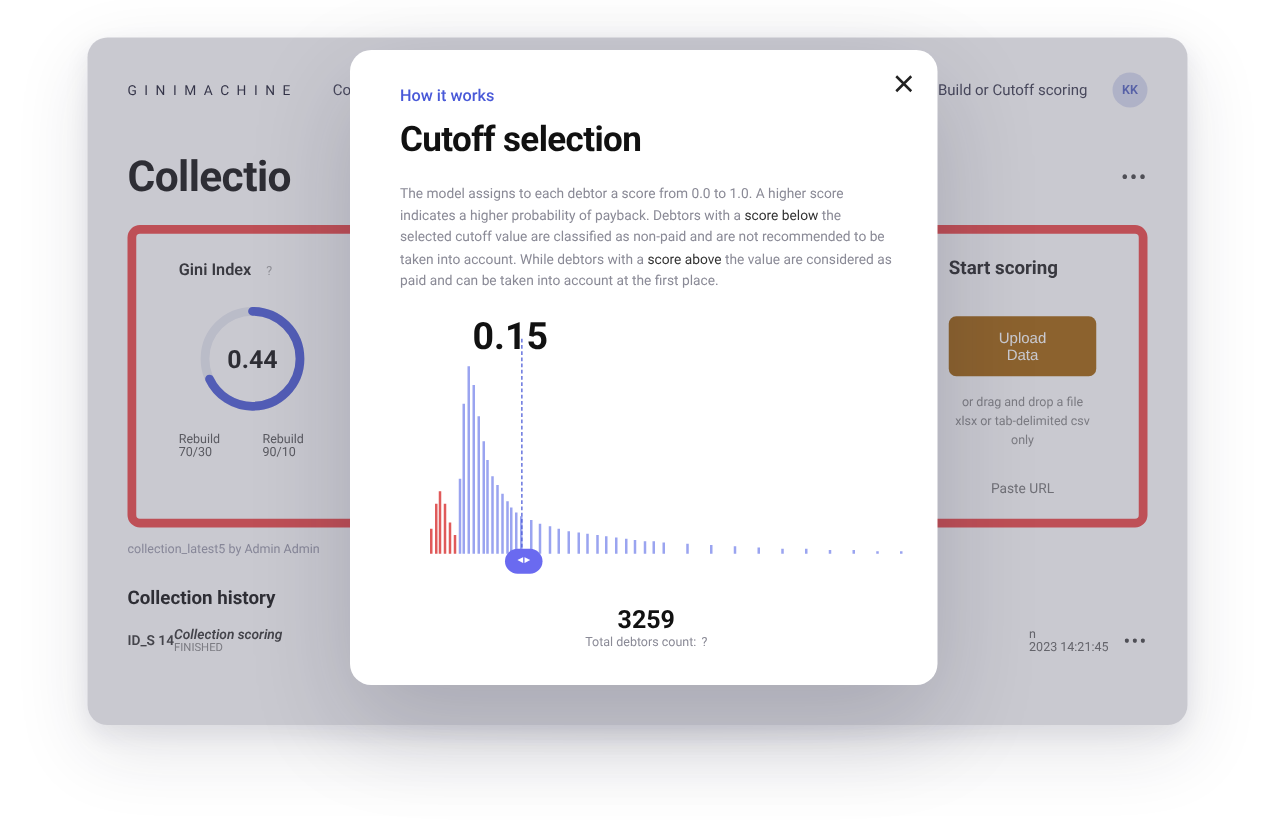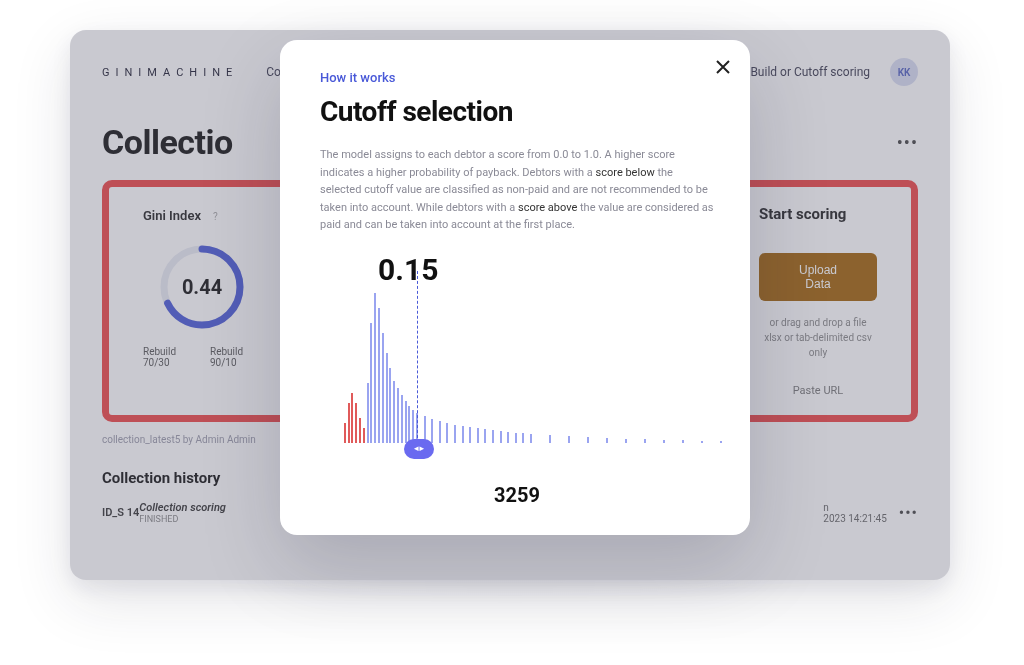--- a/index.html
+++ b/index.html
@@ -194,15 +194,18 @@
         <div class="bar" style="left: 380px; height: 2px;"></div>
       </div>
     <div class="cutoff-line"></div>
     <div class="cutoff-handle">
         <span>◂</span>
         <span>▸</span>
       </div>
   </div>
 
   <div class="debtors-count">3259</div>
+  <div class="debtors-lbl">
+    <span>Total debtors count:</span><span class="q">?</span>
+  </div>
 </div>
 
 <div class="soft-shadow"></div>
 
 </body></html>

